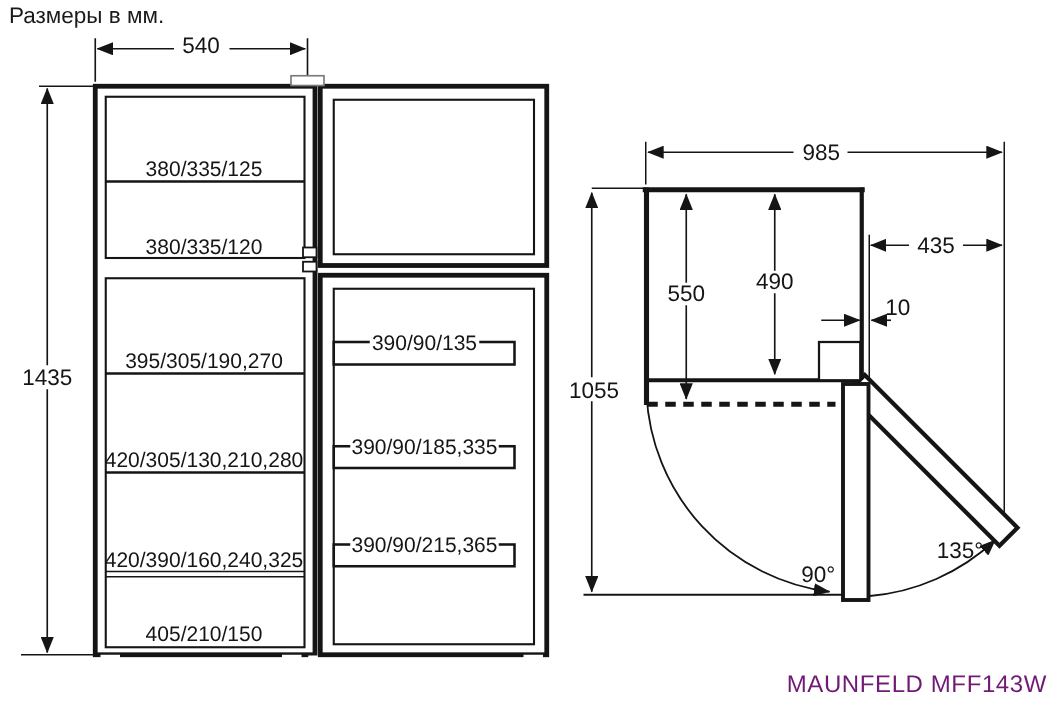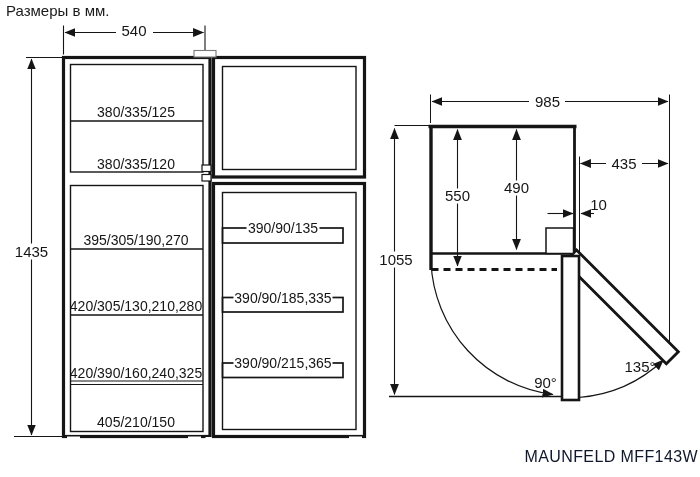--- a/index.html
+++ b/index.html
@@ -1,19 +1,19 @@
 <!DOCTYPE html>
 <html><head>
 <meta charset="utf-8">
 <style>
   html,body{margin:0;padding:0;background:#fff;}
   .page{position:relative;width:700px;height:477px;background:#ffffff;overflow:hidden;
         font-family:"Liberation Sans",sans-serif;color:#151515;padding-left:10px;}
   .title{position:absolute;left:6px;top:2px;font-size:15px;color:#1a1a1a;}
-  .model{position:absolute;right:12px;top:448px;font-size:16px;color:#0f172a;letter-spacing:.4px;margin-left:40px;}
+  .model{position:absolute;right:12px;top:448px;font-size:16px;color:#701a75;letter-spacing:.4px;margin-left:40px;}
   svg{position:absolute;left:0;top:0;}
   svg text{font-family:"Liberation Sans",sans-serif;fill:#151515;font-size:15px;}
   svg text.shelf{font-size:14px;}
   .ln{stroke:#151515;fill:none;}
   .bg{fill:#ffffff;stroke:none;}
 </style>
 </head>
 <body>
 
 <div class="page">

